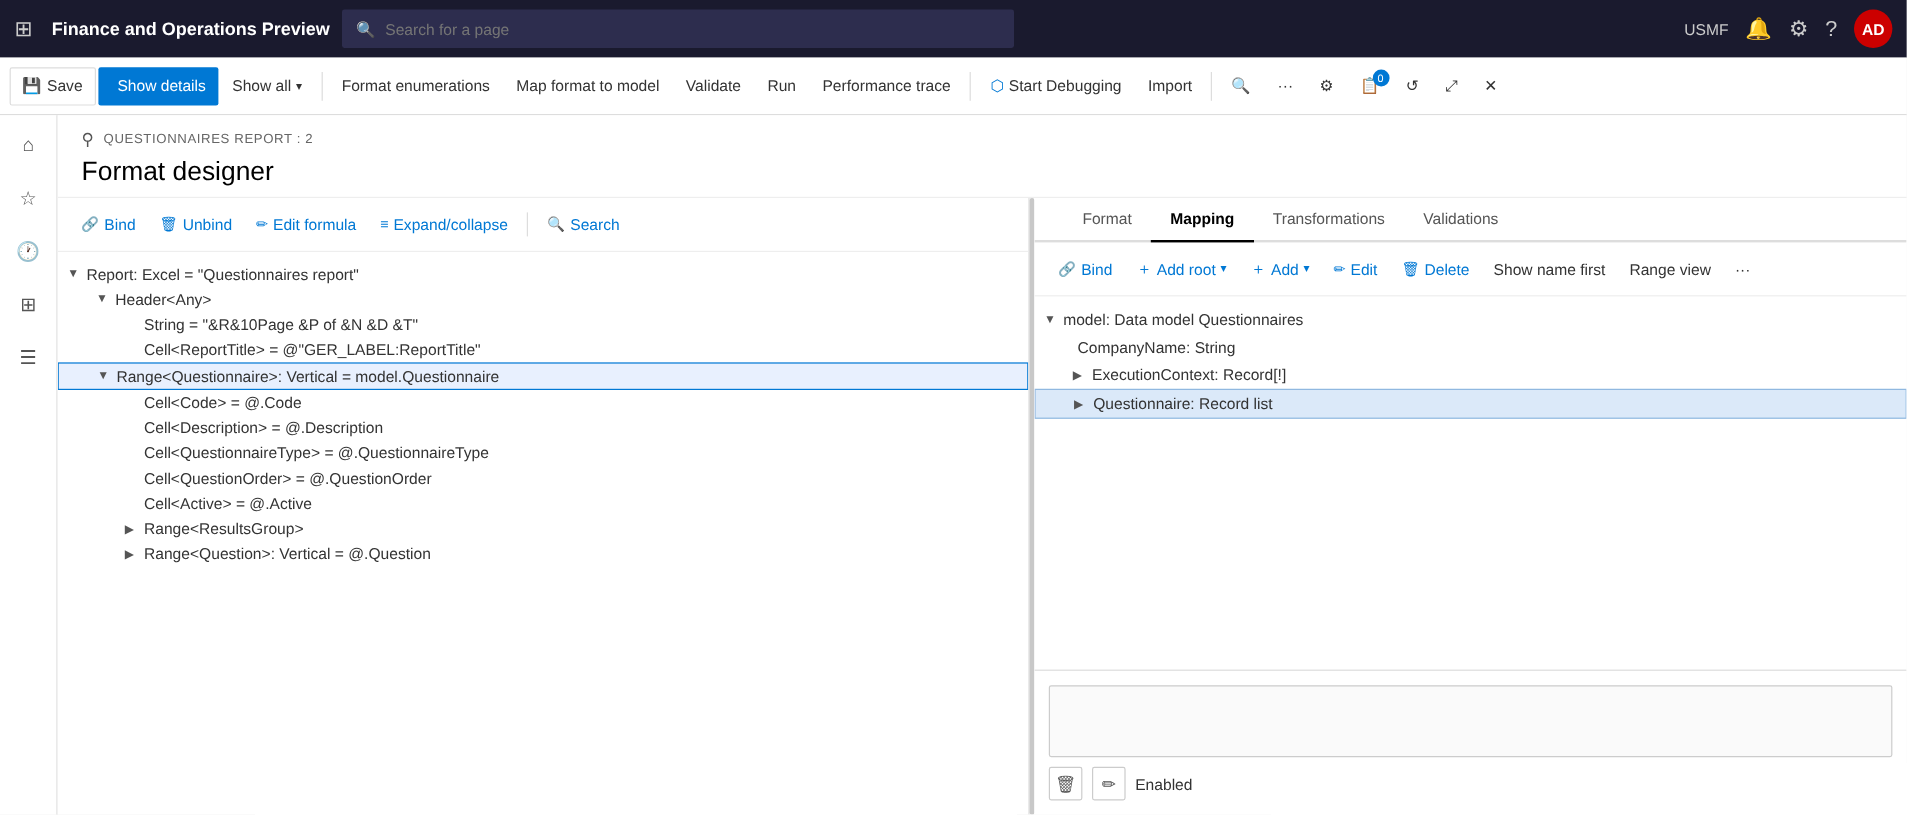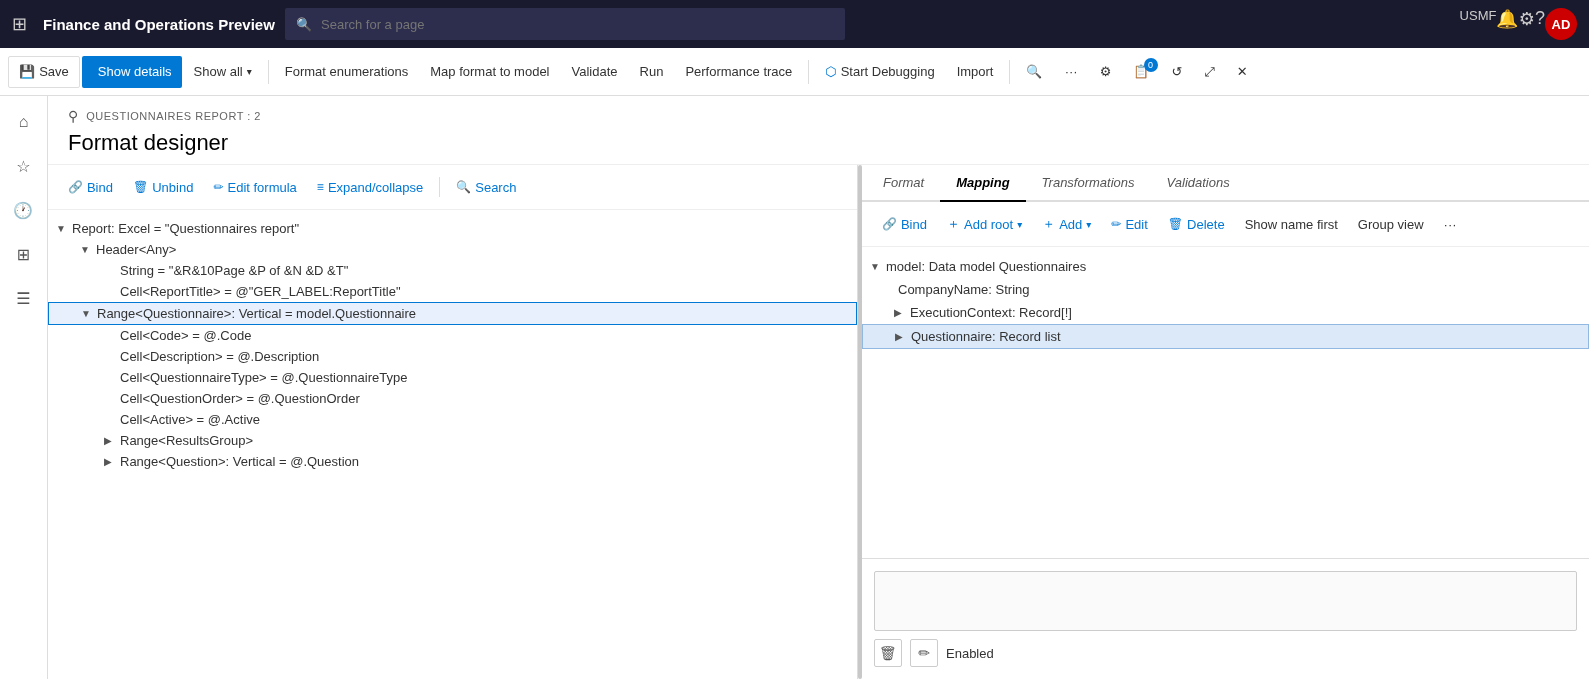--- a/index.html
+++ b/index.html
@@ -34,21 +34,22 @@
     .nav-search-bar input {
       background: transparent;
       border: none;
       outline: none;
       color: #ccc;
       font-size: 13px;
       width: 100%;
     }
     .nav-right {
       display: flex;
-      align-items: flex-start;
+      align-items: center;
+      gap: 14px;
       margin-left: auto;
       color: #ccc;
     }
     .nav-user-badge {
       background: #c00;
       border-radius: 50%;
       width: 32px;
       height: 32px;
       display: flex;
       align-items: center;
@@ -223,23 +224,22 @@
       flex-direction: column;
       overflow: hidden;
       background: #fff;
     }
 
     
     .tabs-bar {
       display: flex;
       align-items: flex-end;
       border-bottom: 2px solid #ddd;
-      padding: 0 5px;
+      padding: 0 24px;
       gap: 0;
-      font-style: italic;
     }
     .tab {
       padding: 10px 16px;
       font-size: 13px;
       cursor: pointer;
       color: #555;
       border-bottom: 2px solid transparent;
       margin-bottom: -2px;
     }
     .tab.active {
@@ -530,21 +530,21 @@
             <span>Edit</span>
           </button>
           <button class="right-btn">
             <span style="font-size:12px;">🗑</span>
             <span>Delete</span>
           </button>
           <button class="right-btn text-dark">
             <span>Show name first</span>
           </button>
           <button class="right-btn text-dark">
-            <span>Group view</span>
+            <span>Range view</span>
           </button>
           <button class="right-btn text-dark">···</button>
         </div>
 
         <div class="right-tree-container">
 
         <div class="right-tree-item" style="padding-left: 8px;">
               <span class="tree-arrow">▼</span>
               <span>model: Data model Questionnaires</span>
             </div>

